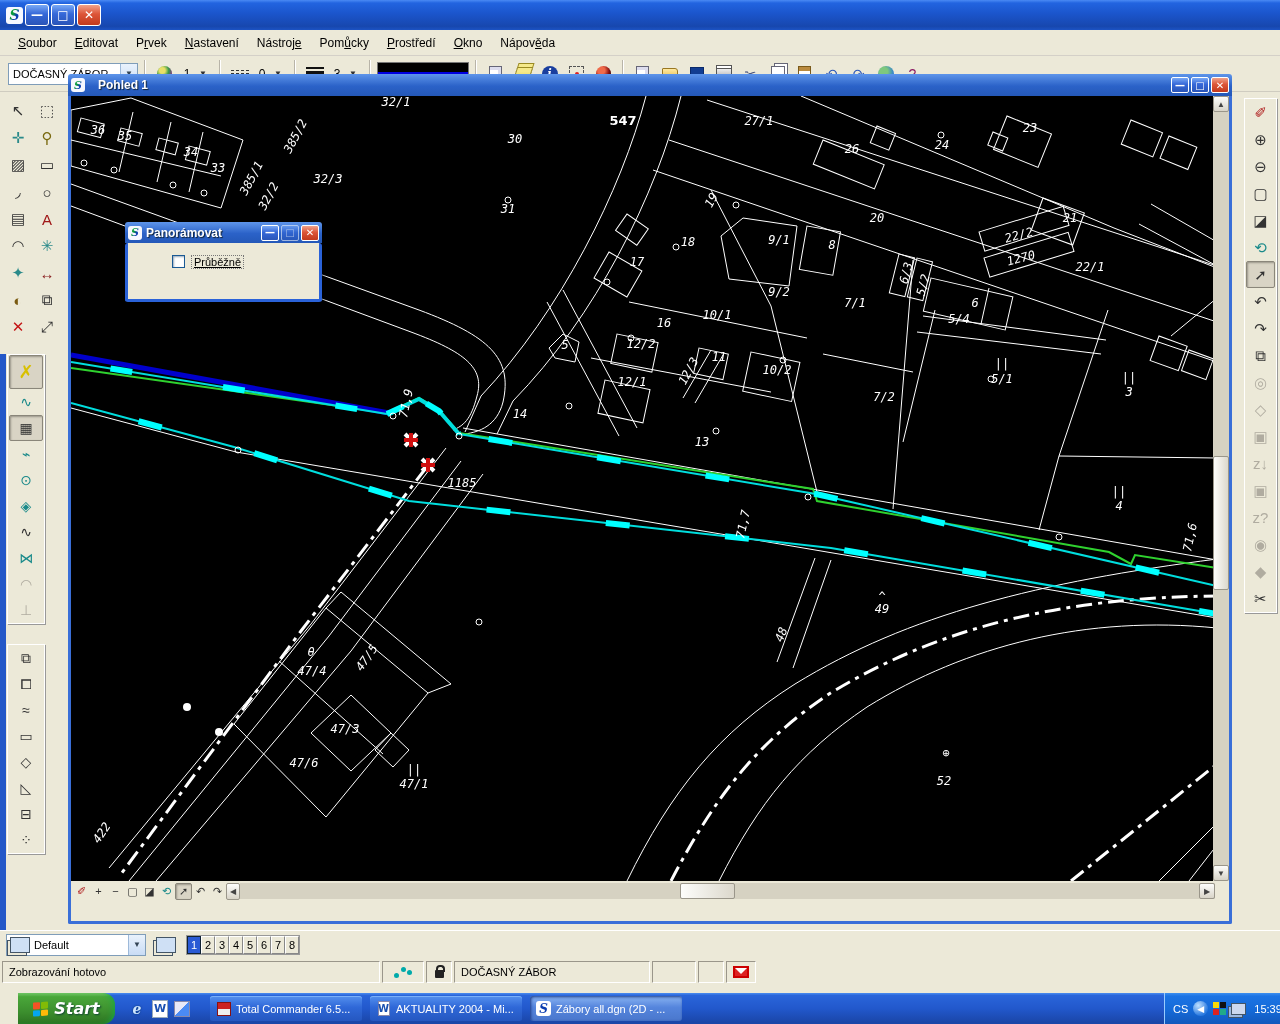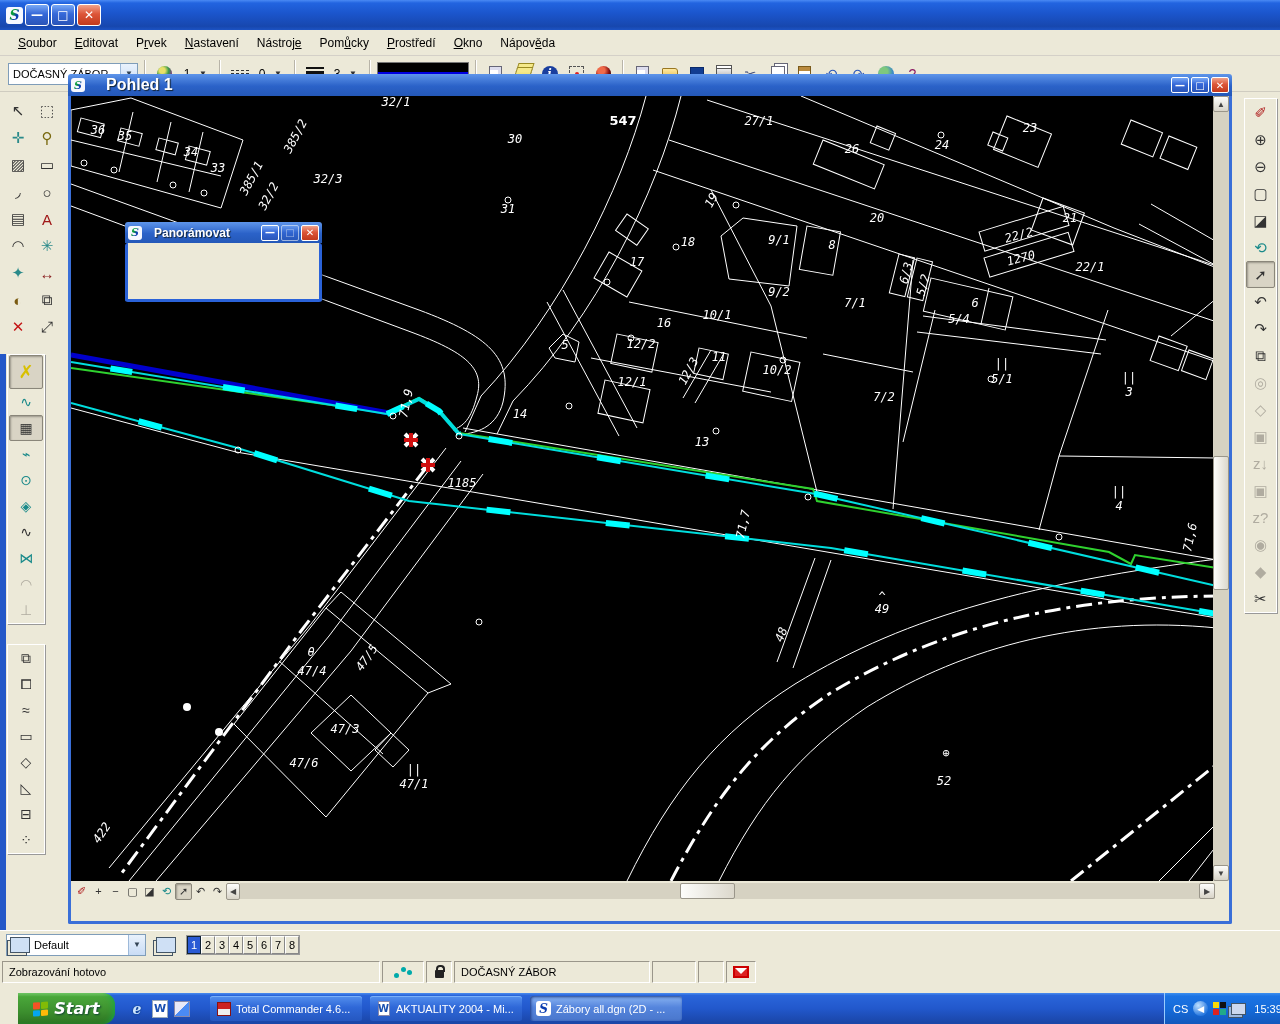--- a/index.html
+++ b/index.html
@@ -54,41 +54,41 @@
 #leftdock .bluestrip{position:absolute;left:0;top:262px;width:6px;height:576px;background:#2458c8}
 #palette{position:absolute;left:4px;top:6px;display:grid;grid-template-columns:29px 29px;grid-auto-rows:27px;background:#ece9d8}
 #palette .tbtn{width:28px;height:26px;font-size:15px}
 .sec{position:absolute;left:7px;width:38px;background:#ece9d8;border:1px solid #fff;box-shadow:1px 1px 0 #999}
 .sec .tbtn{width:34px;height:26px;margin:0 auto}
 .sec .big{height:34px;font-size:18px}
 
 #viewwin{position:absolute;left:68px;top:96px;width:1164px;height:828px;border:3px solid #3a6fd8;border-top:none;background:#ece9d8;border-radius:0 0 2px 2px}
 #viewtitle{position:absolute;left:-3px;top:-22px;width:1164px;height:22px;
  background:linear-gradient(180deg,#5e95ea,#2b62c8 55%,#2458b8);display:flex;align-items:center;color:#fff;padding:0 3px;border-radius:3px 3px 0 0}
-#viewtitle .vt{font-size:16px;font-weight:bold;margin-left:21px;flex:1;text-shadow:1px 1px 1px #123}
+#viewtitle .vt{font-size:12px;font-weight:bold;margin-left:13px;flex:1;text-shadow:1px 1px 1px #123}
 #mapwrap{position:absolute;left:0;top:0;width:1146px;height:785px;background:#000;overflow:hidden}
 #map-svg{position:absolute;left:0;top:0}
 .mlab{fill:#fff;font:italic 12px "DejaVu Sans Mono",monospace;text-anchor:middle}
 .mb{font:bold 13px "DejaVu Sans",sans-serif;font-style:normal}
 
 .sb{background:#d6d2c2;position:absolute}
 .sbtn{position:absolute;width:16px;height:16px;background:linear-gradient(180deg,#fdfdfb,#d8d4c8);border:1px solid #9a968a;border-radius:2px;display:flex;align-items:center;justify-content:center;font-size:8px;color:#444}
 .sthumb{position:absolute;background:linear-gradient(90deg,#fdfdfb,#dcd8cc);border:1px solid #9a968a;border-radius:2px}
 #vscroll{right:0;top:0;width:16px;height:785px}
 #hscrollrow{position:absolute;left:0;top:785px;width:1146px;height:20px;background:#ece9d8;display:flex;align-items:center}
 #viewtools{display:flex;align-items:center;height:20px;padding-left:2px}
 #viewtools .tbtn{min-width:17px;height:17px;font-size:11px}
 #hscroll{position:relative;flex:1;height:16px;background:#d6d2c2;margin-right:2px}
 
 #righttools{position:absolute;left:1244px;top:98px;width:33px;background:#ece9d8;border:1px solid #fff;box-shadow:1px 1px 0 #999}
 #righttools .tbtn{width:29px;height:27px;margin:0 auto;font-size:15px}
 
 #pandlg{position:absolute;left:125px;top:243px;width:197px;height:59px;border:3px solid #2a62d8;border-top:none;border-radius:3px;background:#ece9d8;box-shadow:2px 2px 5px rgba(0,0,0,.5)}
 #pandlg .dtitle{position:absolute;left:-3px;top:-21px;width:197px;height:21px;background:linear-gradient(180deg,#5e95ea,#2b62c8 55%,#2458b8);border-radius:3px 3px 0 0;display:flex;align-items:center;color:#fff;padding:0 3px}
-#pandlg .dtitle .vt{font-size:12px;font-weight:bold;margin-left:12px;flex:1;text-shadow:1px 1px 1px #123}
+#pandlg .dtitle .vt{font-size:12px;font-weight:bold;margin-left:4px;flex:1;text-shadow:1px 1px 1px #123}
 #pandlg .body{position:absolute;left:0;top:2px;width:191px;height:33px;display:flex;align-items:center;padding-left:44px;gap:6px}
 .xp-checkbox{width:13px;height:13px;background:#fff;border:1px solid #1a5a94;box-shadow:inset 1px 1px 2px #9ab}
 .cb-label{font-size:11px;border:1px dotted #777;padding:0 2px;text-decoration:underline}
 
 #vgbar{position:absolute;left:0;top:930px;width:1280px;height:28px;background:#ece9d8;border-top:1px solid #fff;display:flex;align-items:center;padding-left:6px;gap:6px}
 .winstack{width:20px;height:16px;background:#cfe0f5;border:1px solid #456;box-shadow:-3px 3px 0 -1px #ece9d8,-3px 3px 0 0 #456}
 #vtoggles{display:flex;border:1px solid #999;background:#ece9d8}
 .vnum{width:14px;height:18px;display:flex;align-items:center;justify-content:center;font-size:11px;border:1px solid #fff;border-right-color:#888;border-bottom-color:#888;background:#ece9d8}
 .vnum.on{background:#2a5ad4;color:#fff;border-color:#123}
 
@@ -536,20 +536,24 @@
   <div id="pandlg">
     <div class="dtitle">
       <span class="uslogo" style="width:14px;height:14px;font-size:11px">
           <span>S</span>
         </span>
       <span class="vt">Panorámovat</span>
       <span class="winbtn small">—</span>
       <span class="winbtn small" style="opacity:.55">□</span>
       <span class="winbtn small close">✕</span>
     </div>
+    <div class="body">
+      <span class="xp-checkbox"></span>
+      <span class="cb-label">Průběžně</span>
+    </div>
   </div>
 
   <div id="vgbar">
     <div class="combo" style="width:140px">
       <span class="winstack" style="margin-left:3px"></span>
       <span class="cval">Default</span>
       <span class="cbtn">▼</span>
     </div>
     <span class="tbtn" style="width:28px;height:24px">
         <span class="winstack"></span>
@@ -599,21 +603,21 @@
     <div id="quicklaunch">
         <span class="ql ie">e</span>
         <span class="ql doc">W</span>
         <span class="ql app"></span>
       </div>
     <div id="tasks">
         <div class="task" style="left: 192px;">
           <span class="ticon">
             <span class="i-tc"></span>
           </span>
-          <span>Total Commander 4.6...</span>
+          <span>Total Commander 6.5...</span>
         </div>
         <div class="task" style="left: 352px;">
           <span class="ticon">
             <span class="i-wdoc">W</span>
           </span>
           <span>AKTUALITY 2004 - Mi...</span>
         </div>
         <div class="task active" style="left: 512px;">
           <span class="ticon">
             <span class="i-ustn">S</span>

